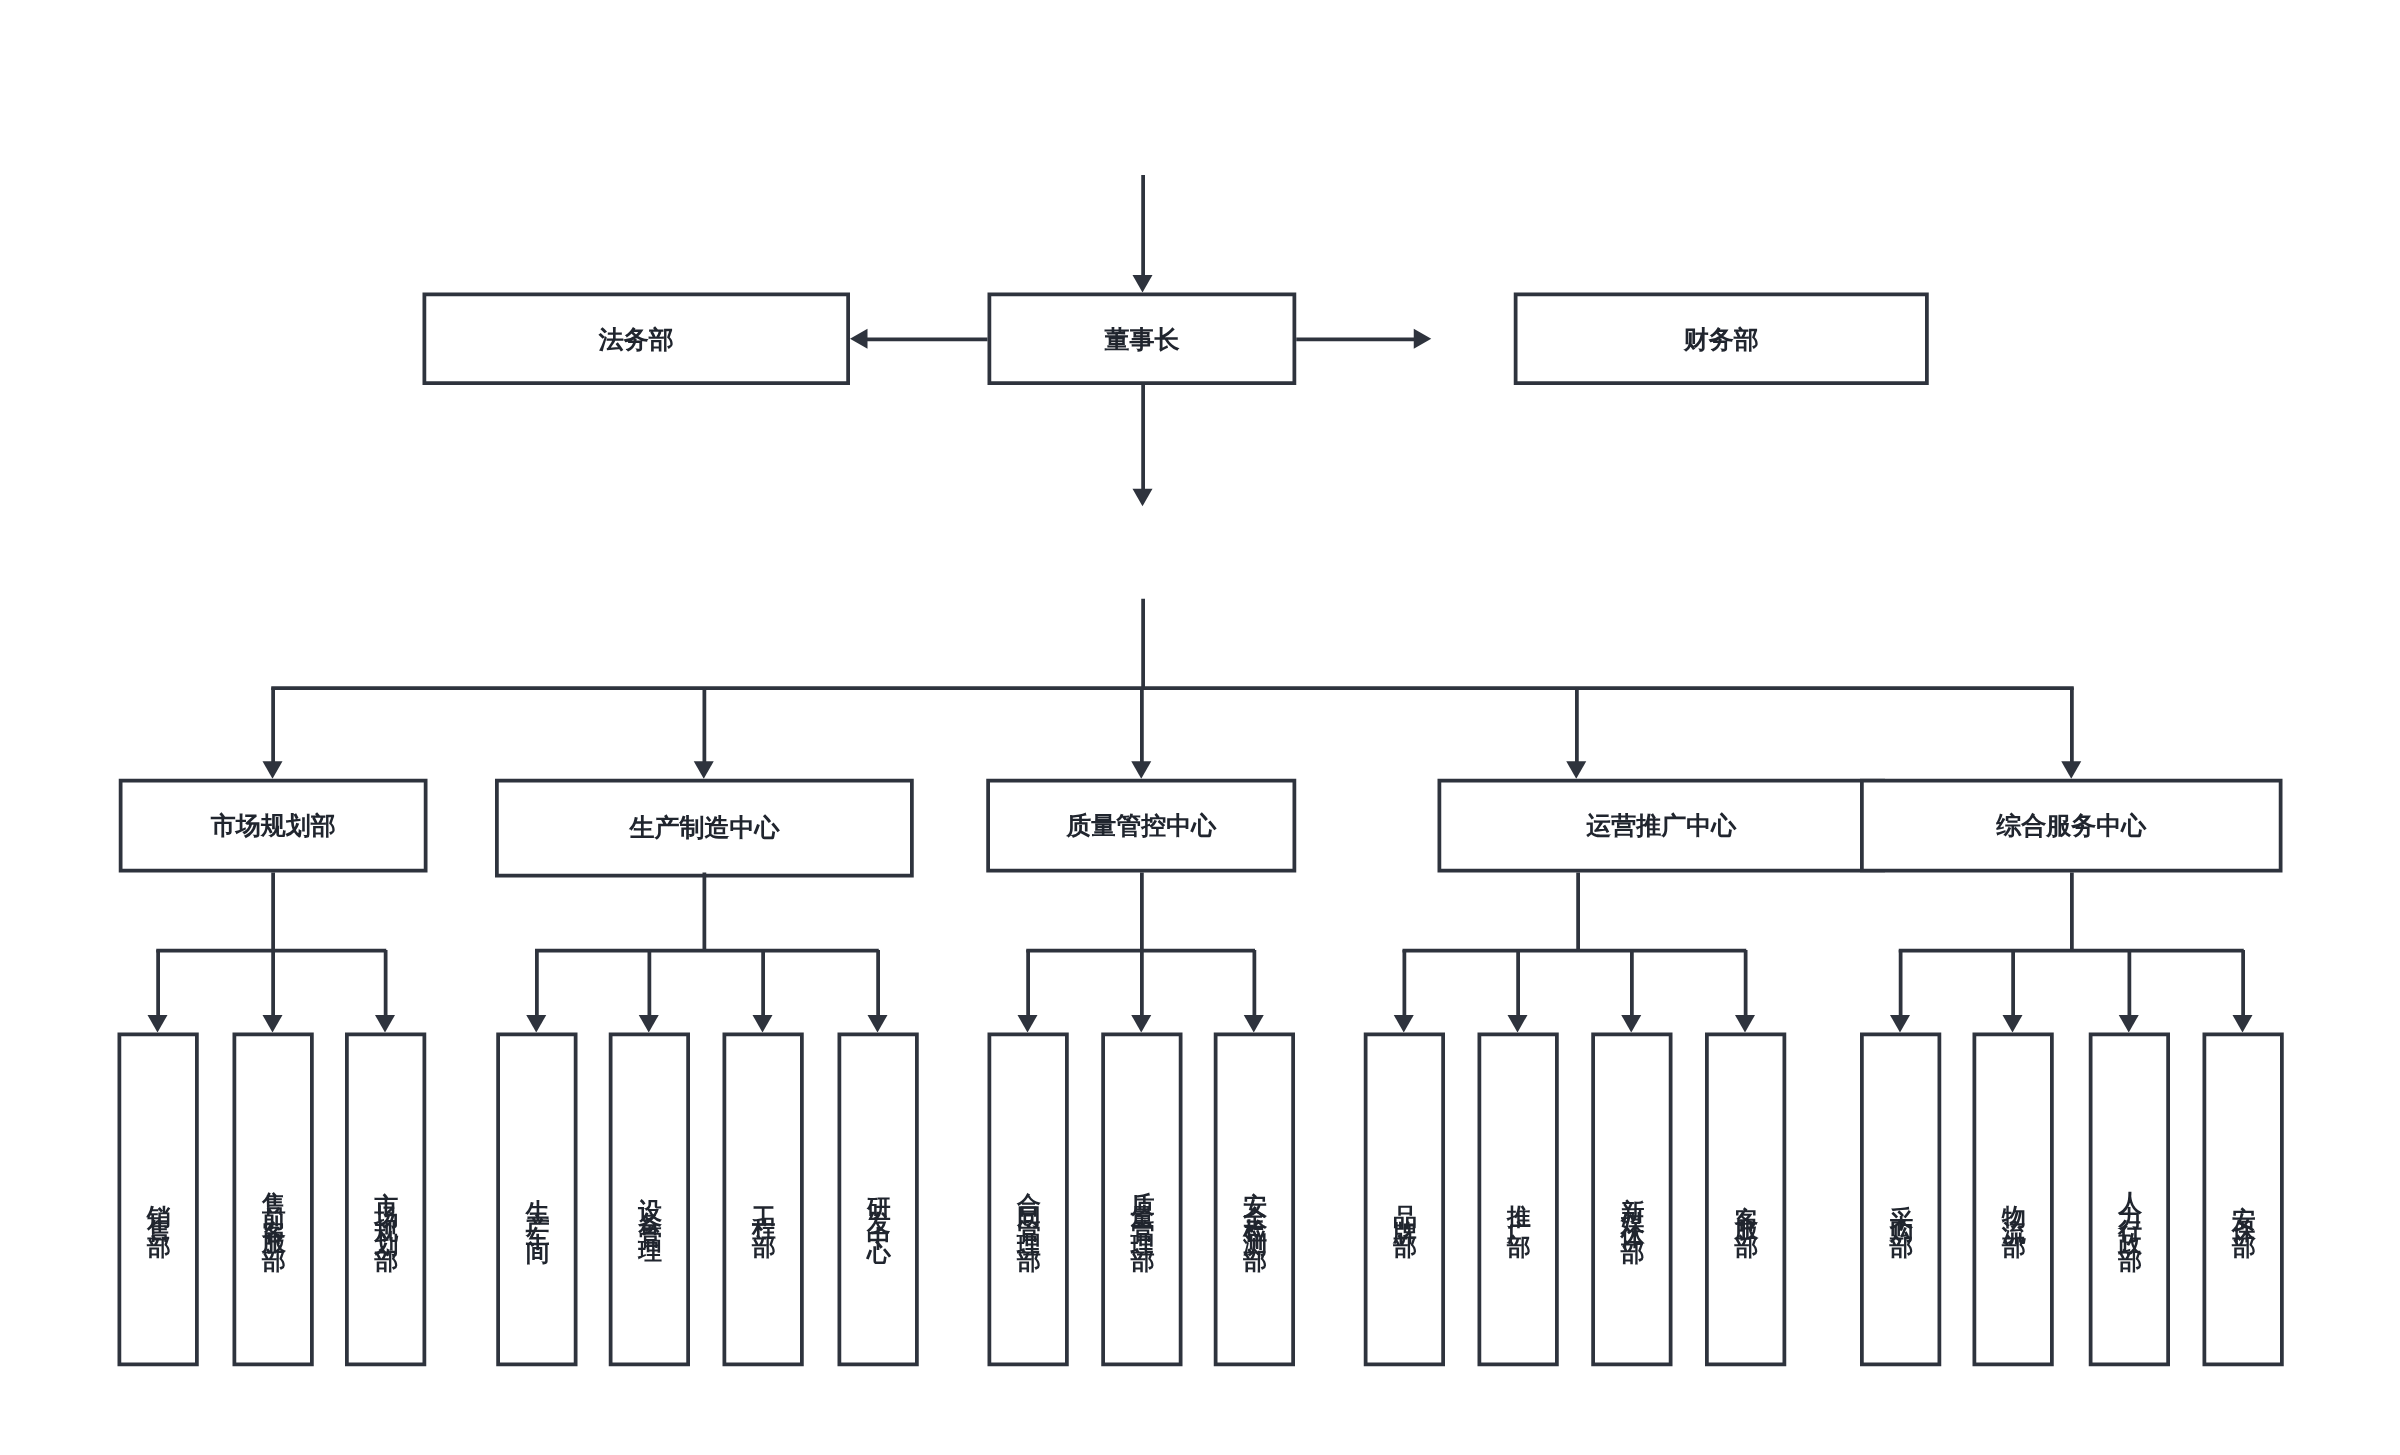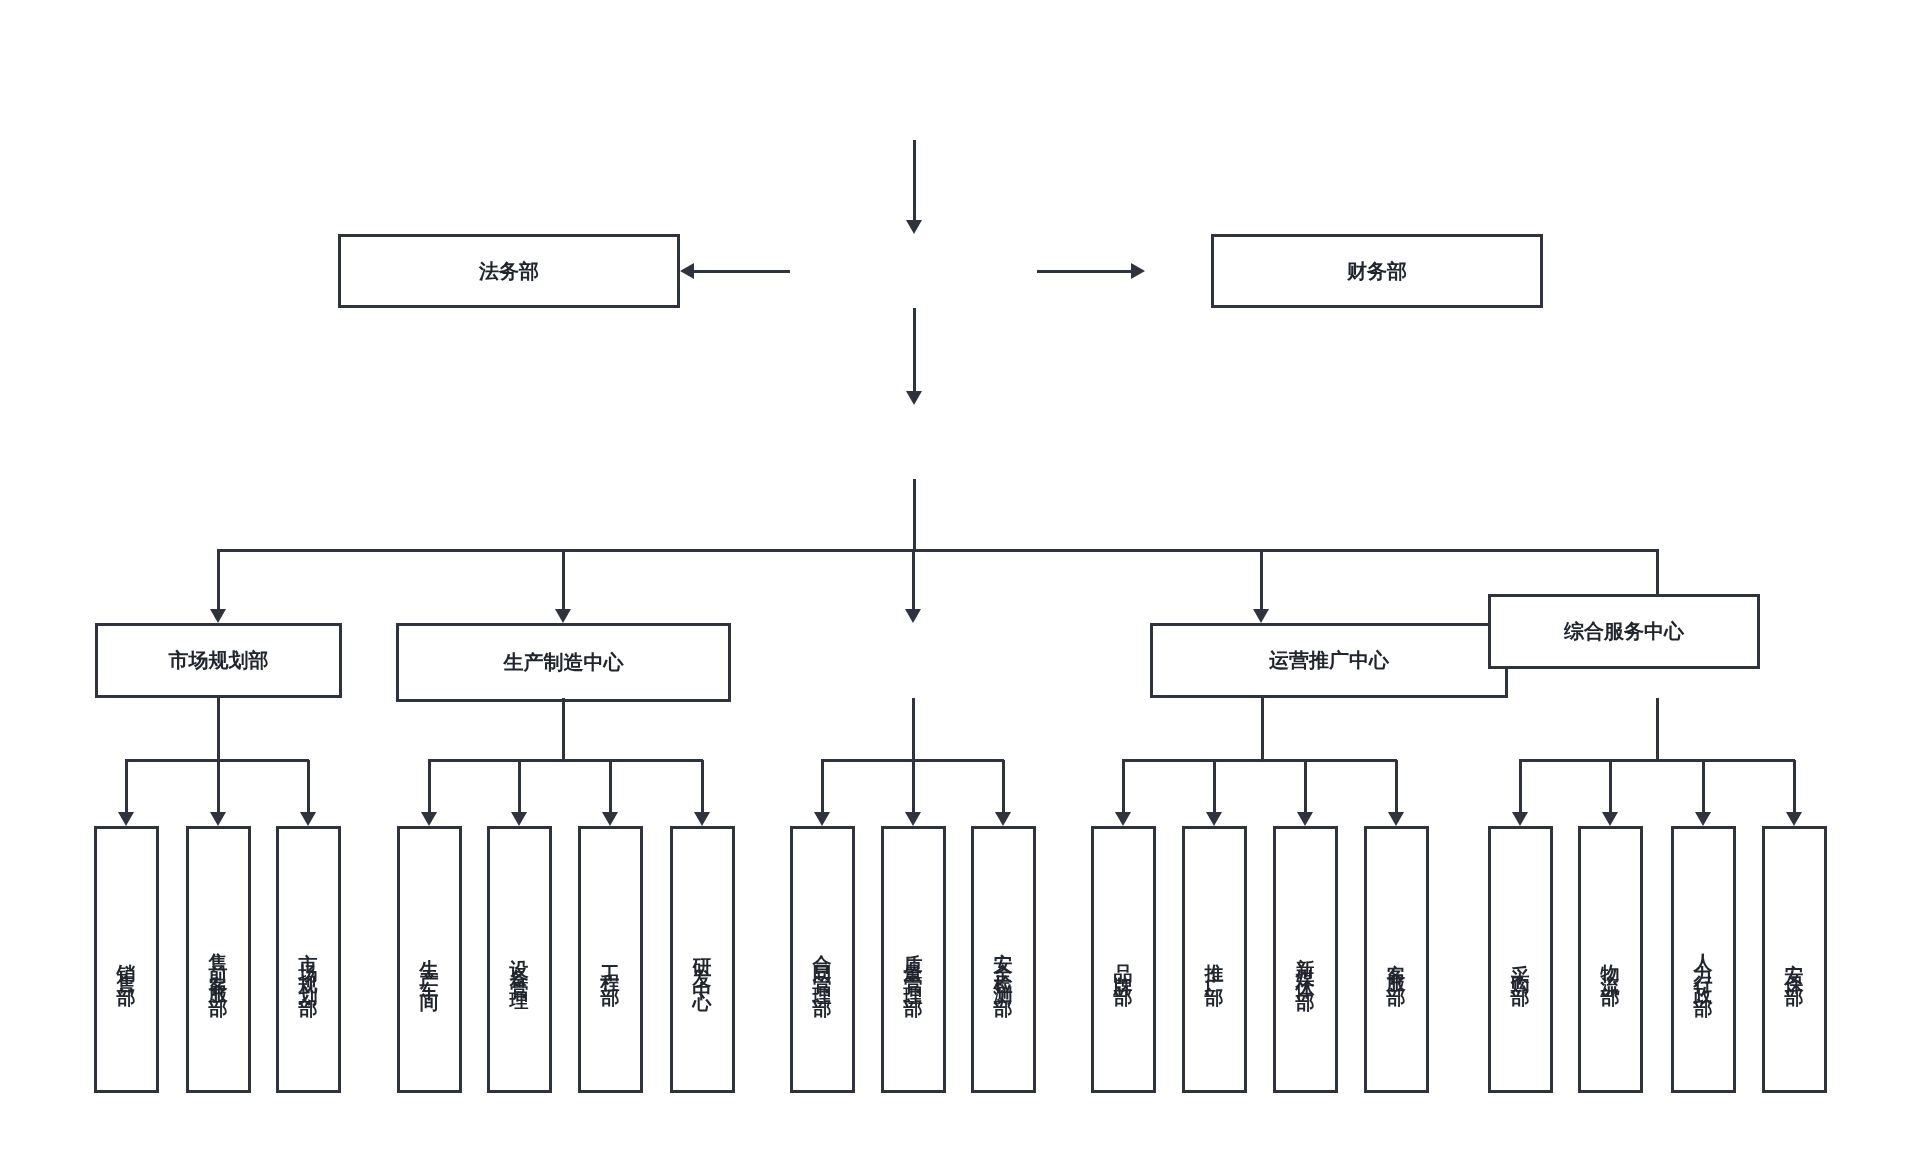--- a/index.html
+++ b/index.html
@@ -41,20 +41,21 @@
 </head>
 <body>
 
 <div class="canvas">
 
 
   <div class="vl" style="left:913px;top:140px;height:82px"></div>
   <div class="ad" style="left:906px;top:220px"></div>
 
   <div class="node" style="left:338px;top:234px;width:342px;height:74px">法务部</div>
+  <div class="node" style="left:790px;top:234px;width:247px;height:74px">董事长</div>
   <div class="node" style="left:1211px;top:234px;width:332px;height:74px">财务部</div>
 
   <div class="hl" style="left:692px;top:270px;width:98px"></div>
   <div class="al" style="left:680px;top:263px"></div>
 
   <div class="hl" style="left:1037px;top:270px;width:96px"></div>
   <div class="ar" style="left:1131px;top:263px"></div>
 
   <div class="vl" style="left:913px;top:308px;height:84px"></div>
   <div class="ad" style="left:906px;top:391px"></div>
@@ -68,22 +69,23 @@
   <div class="ad" style="left:555px;top:609px"></div>
   <div class="vl" style="left:912px;top:550px;height:60px"></div>
   <div class="ad" style="left:905px;top:609px"></div>
   <div class="vl" style="left:1260px;top:550px;height:60px"></div>
   <div class="ad" style="left:1253px;top:609px"></div>
   <div class="vl" style="left:1656px;top:550px;height:60px"></div>
   <div class="ad" style="left:1649px;top:609px"></div>
 
   <div class="node" style="left:95px;top:623px;width:247px;height:75px">市场规划部</div>
   <div class="node" style="left:396px;top:623px;width:335px;height:79px">生产制造中心</div>
+  <div class="node" style="left:789px;top:623px;width:248px;height:75px">质量管控中心</div>
   <div class="node" style="left:1150px;top:623px;width:358px;height:75px">运营推广中心</div>
-  <div class="node" style="left:1488px;top:594px;width:272px;height:75px">综合服务中心</div>
+  <div class="node" style="left:1488px;top:623px;width:338px;height:75px">综合服务中心</div>
 
   <div class="vl" style="left:217px;top:698px;height:63px"></div>
   <div class="hl" style="left:125px;top:759px;width:184px"></div>
   <div class="vl" style="left:125px;top:760px;height:54px"></div>
   <div class="ad" style="left:118px;top:812px"></div>
   <div class="vl" style="left:217px;top:760px;height:54px"></div>
   <div class="ad" style="left:210px;top:812px"></div>
   <div class="vl" style="left:307px;top:760px;height:54px"></div>
   <div class="ad" style="left:300px;top:812px"></div>
 

